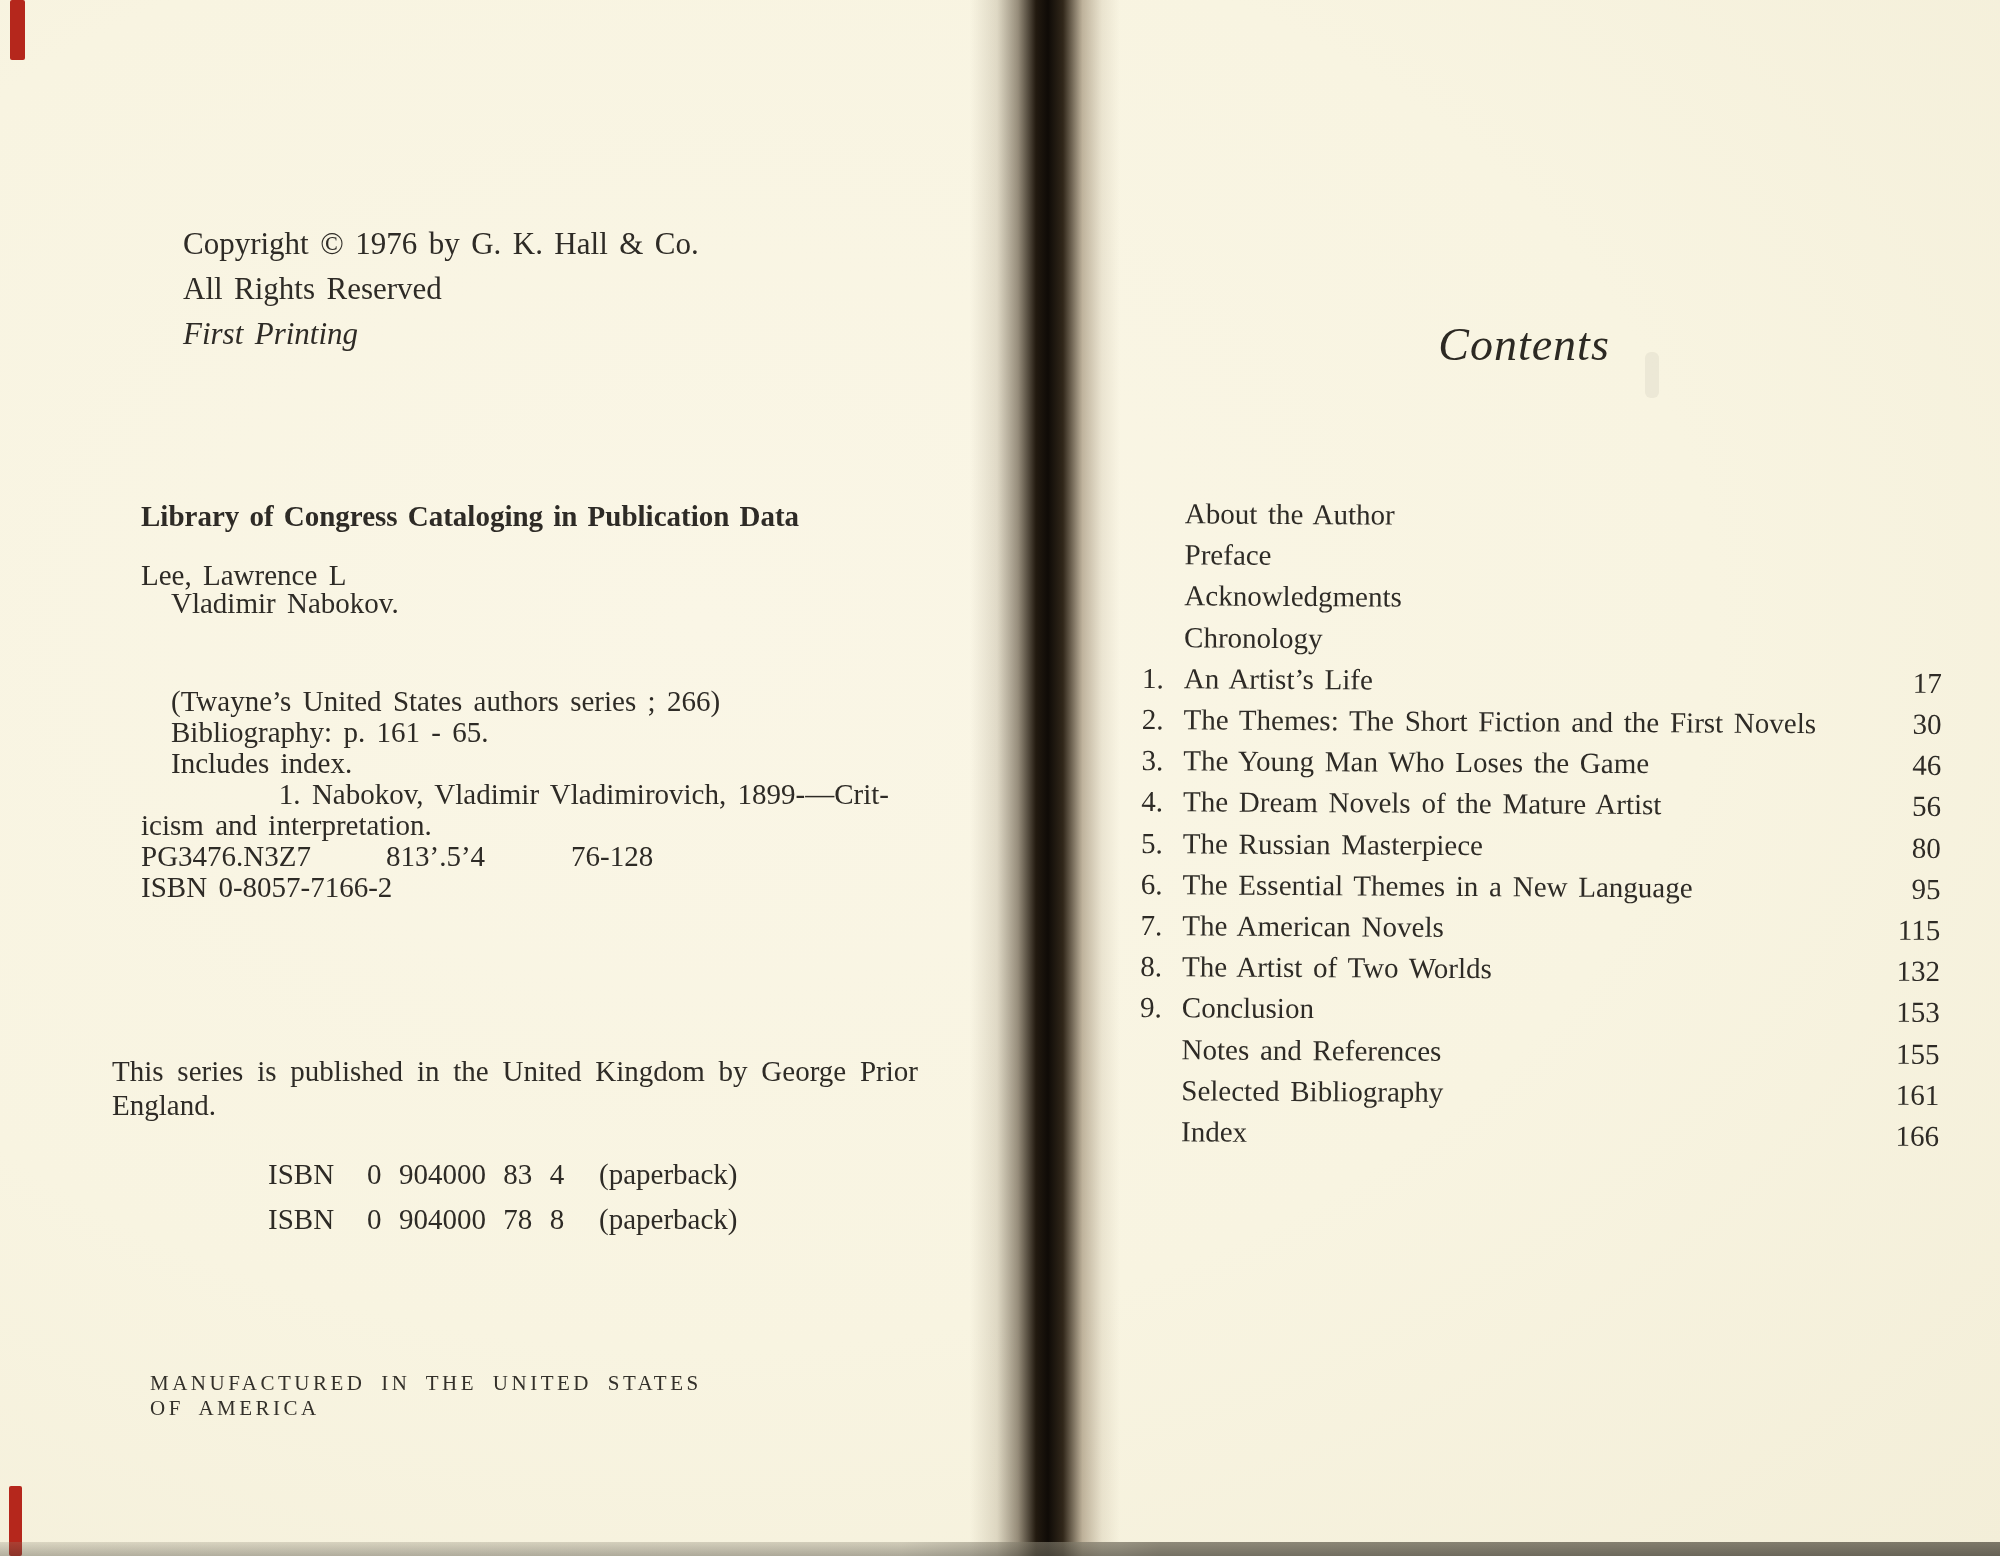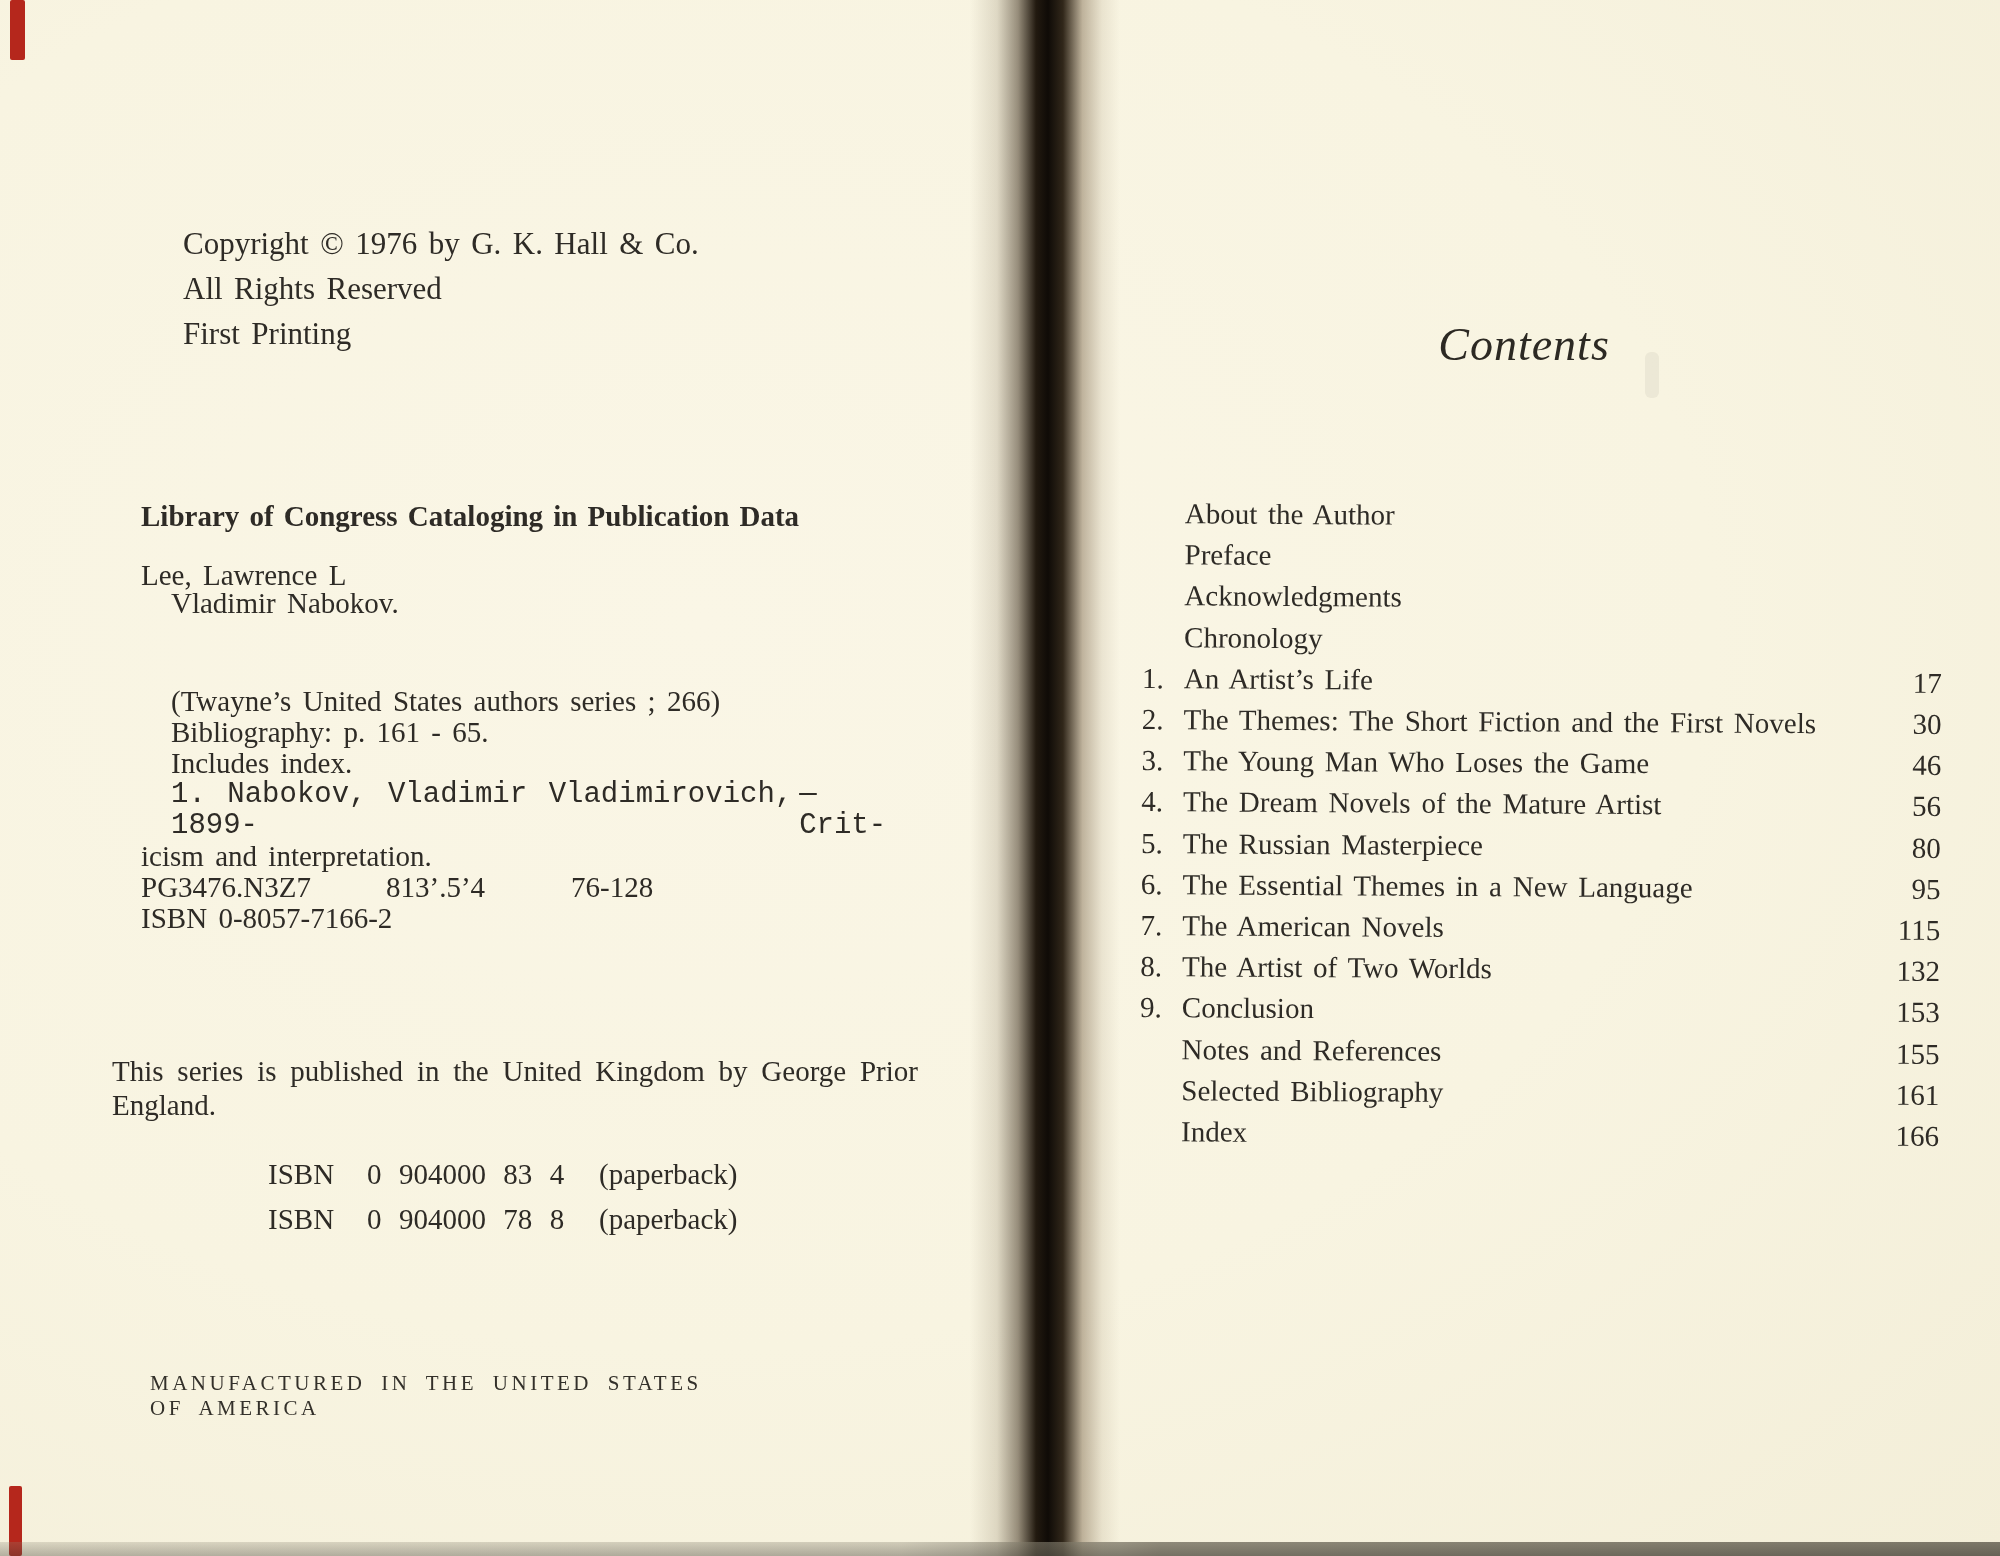--- a/index.html
+++ b/index.html
@@ -6,27 +6,27 @@
   #screenshot{
     position:relative;width:2000px;height:1556px;overflow:hidden;
     background:radial-gradient(ellipse at 35% 40%, #faf6e6 0%, #f8f4e1 55%, #f3eed8 100%);
     font-family:"Liberation Serif","DejaVu Serif",serif;
     color:#2e2b26;
   }
   .abs{position:absolute;}
   
   .copyright-block{left:183px;top:221px;width:600px;text-align:left;
     font-size:31px;line-height:45px;word-spacing:0.12em;}
-  .italic{}
+  .italic{font-style:italic;}
   .loc-heading{left:141px;top:501px;font-size:29px;font-weight:bold;line-height:30px;word-spacing:0.1em;}
   .loc-name{left:141px;top:562px;font-size:29px;line-height:27.5px;word-spacing:0.14em;}
   .loc-name .ind{padding-left:30px;}
   .loc-body{left:141px;top:686px;width:748px;font-size:29px;line-height:31px;word-spacing:0.14em;}
   .loc-body .ind{padding-left:30px;}
-  .subject-row{display:flex;justify-content:flex-end;font-family:Liberation Mono, monospace;}
+  .subject-row{display:flex;justify-content:flex-end;}
   .call-row .cn{display:inline-block;width:245px;}
   .call-row .dw{display:inline-block;width:185px;}
   .uk-block{left:112px;top:1055px;width:806px;font-size:29px;line-height:33.5px;word-spacing:0.16em;}
   .jline{text-align:justify;text-align-last:justify;}
   .isbn-row{left:112px;width:806px;height:34px;font-size:29px;word-spacing:0.1em;}
   .isbn-row .lab{position:absolute;left:156px;}
   .isbn-row .num{position:absolute;left:255px;word-spacing:0.35em;}
   .isbn-row .fmt{position:absolute;left:487px;}
   .manufactured{left:150px;top:1371px;width:580px;text-align:left;
     font-size:21px;letter-spacing:3.5px;word-spacing:7px;color:#33302a;}

